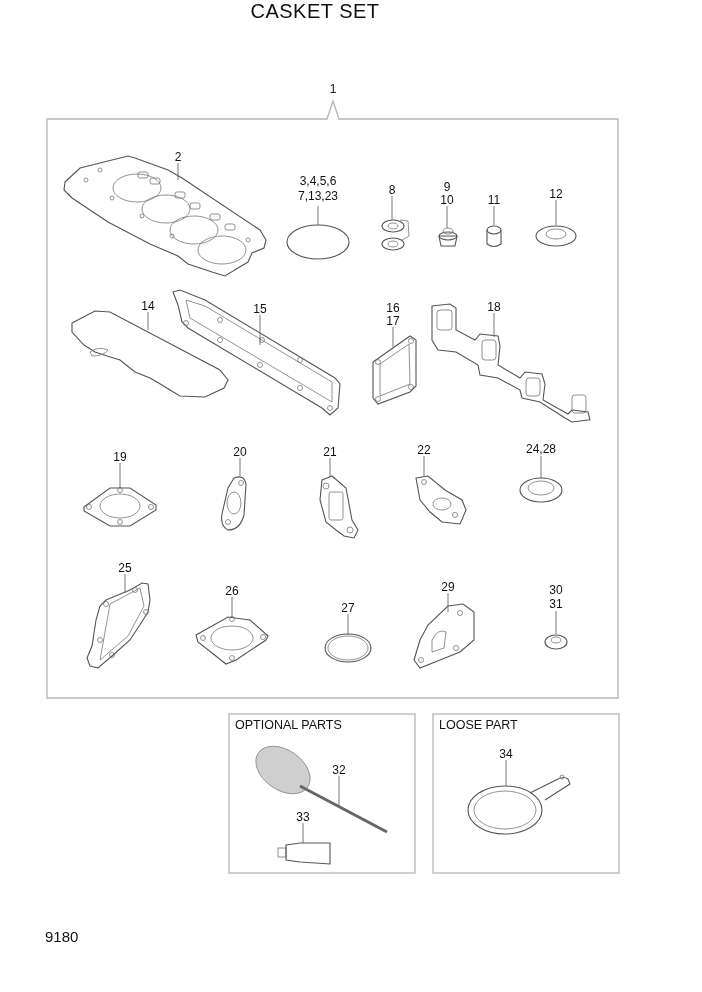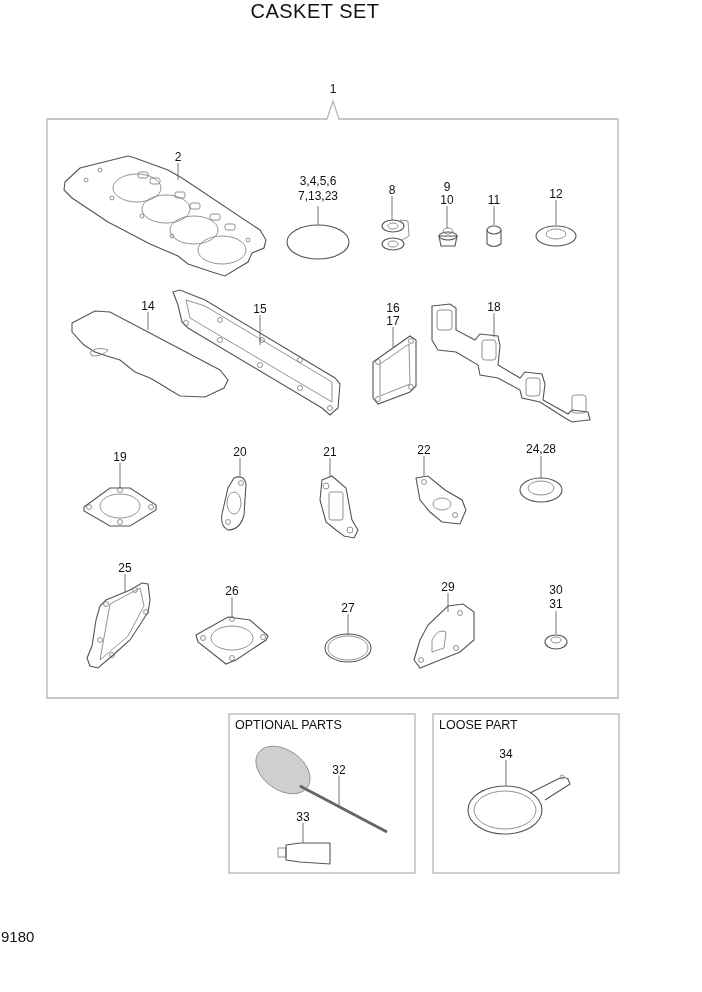--- a/index.html
+++ b/index.html
@@ -1,20 +1,20 @@
 <!DOCTYPE html>
 <html><head>
 <meta charset="utf-8">
 <style>
   html, body { margin:0; padding:0; background:#ffffff; }
   body { width:702px; height:992px; position:relative; overflow:hidden;
          font-family:"Liberation Sans", sans-serif; color:#111; }
   .title { position:absolute; top:0px; left:0; width:630px; text-align:center;
            font-size:20px; letter-spacing:0.5px; }
-  .pagenum { position:absolute; left:1px; top:928px; font-size:15px; }
+  .pagenum { position:absolute; left:1px; top:928px; font-size:15px;padding-left:44px; }
   svg.draw { position:absolute; left:0; top:0; }
   .lbl { font-family:"Liberation Sans", sans-serif; font-size:12px; fill:#111; }
   .boxlbl { font-family:"Liberation Sans", sans-serif; font-size:12.5px; fill:#111; }
   .frame { fill:none; stroke:#b5b5b5; stroke-width:1.3; }
   .p { fill:none; stroke:#555; stroke-width:1.1; }
   .pt { fill:none; stroke:#777; stroke-width:0.8; }
   .lead { stroke:#666; stroke-width:0.9; fill:none; }
 </style>
 </head>
 <body>

